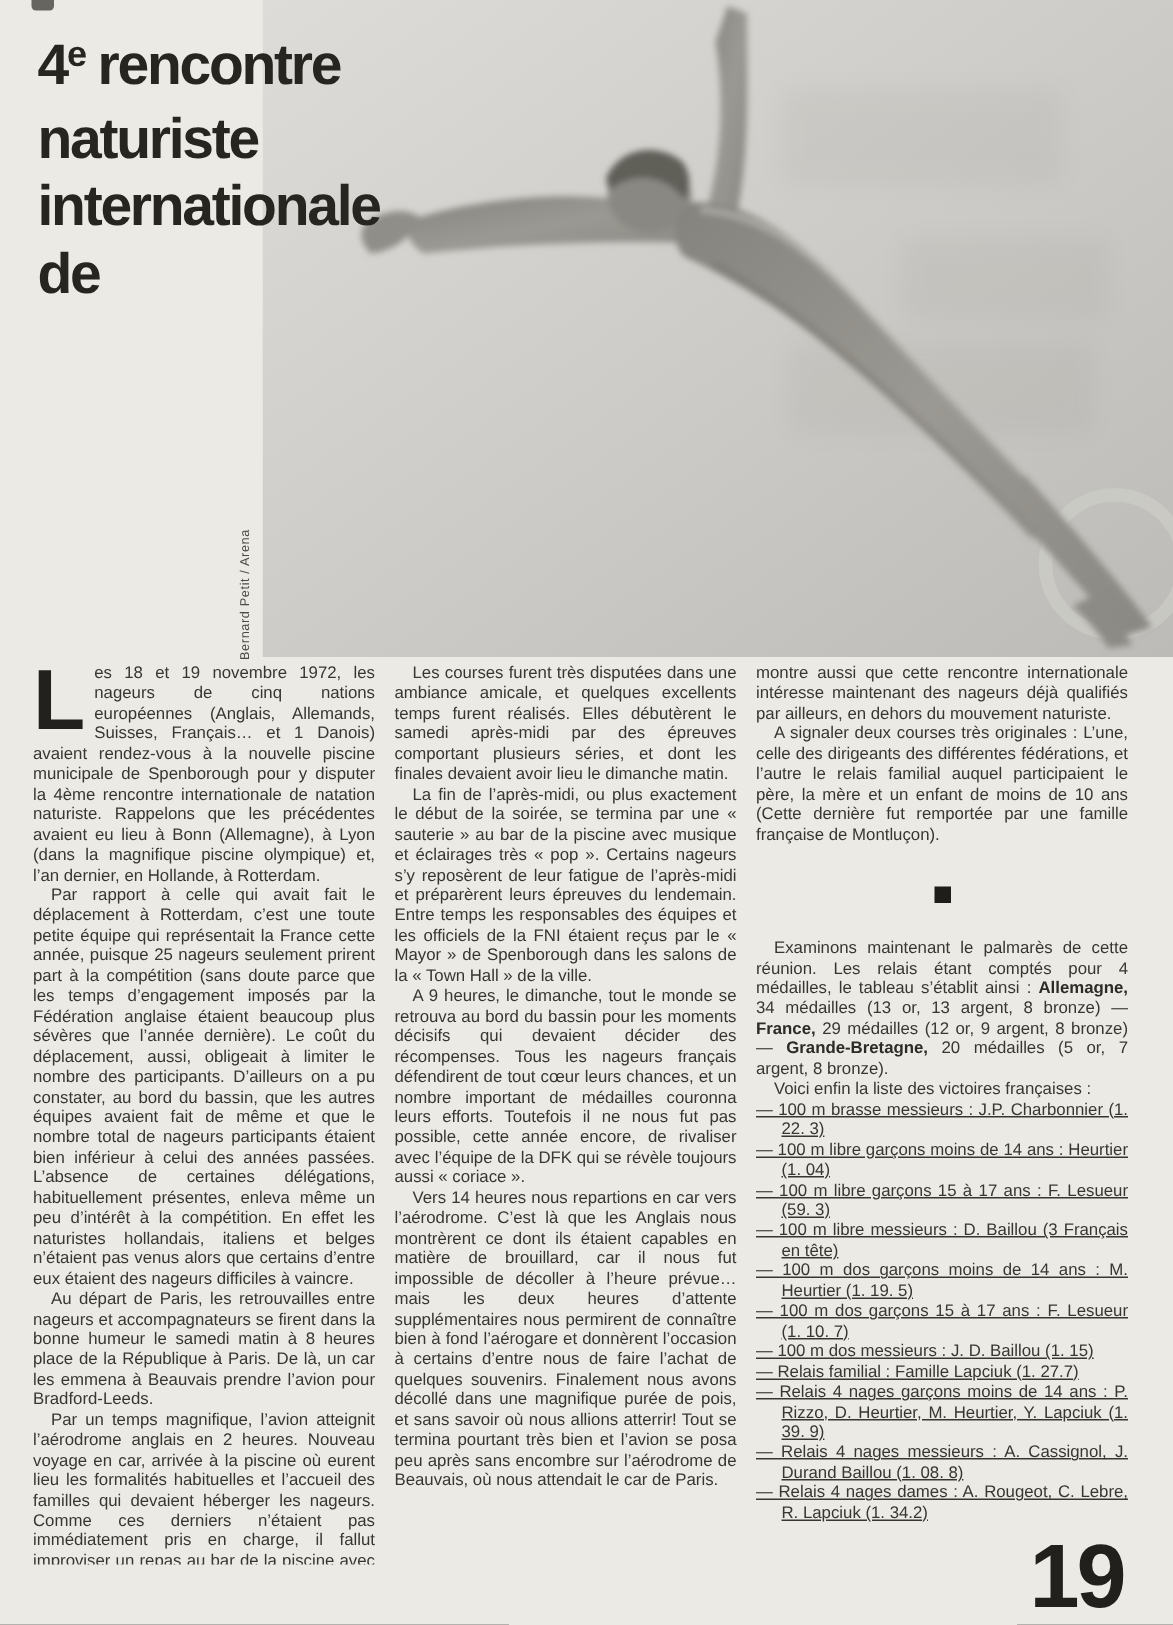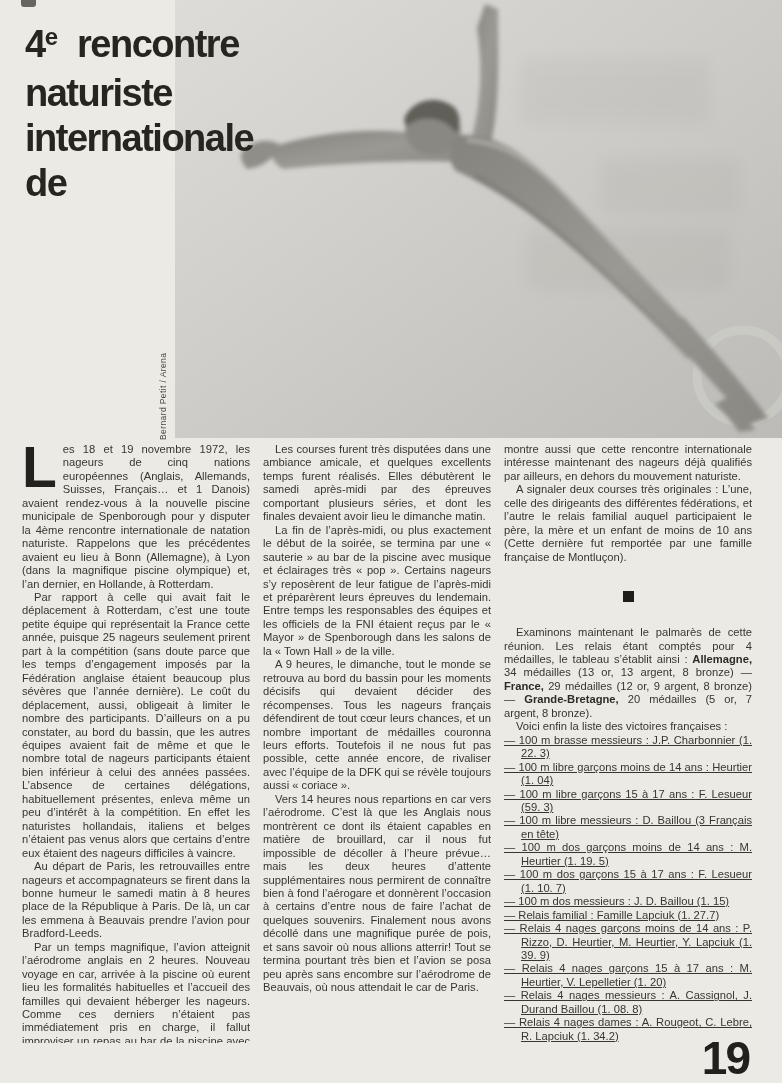--- a/index.html
+++ b/index.html
@@ -18,41 +18,41 @@
   
   .credit { position:absolute; left:158px; top:344px; height:96px; font-size:8.5px;
             color:#4b4a45; writing-mode:vertical-rl; transform:rotate(180deg);
             letter-spacing:.4px; white-space:nowrap; }
 
   
   .headline { position:absolute; left:25px; top:22px; width:430px; z-index:3;
               font-weight:700; color:#262520; font-size:38px; line-height:45px;
               letter-spacing:-1.5px; }
   .headline sup { font-size:24px; vertical-align:0; position:relative; top:-12px; letter-spacing:-1px; }
-  .headline .rest { margin-left:20px; }
+  .headline .rest { margin-left:8px; }
 
   
   .columns { position:absolute; left:22px; top:443px; width:740px; height:600px;
              display:flex; gap:13px; overflow:hidden; }
   .col { width:228px; font-size:11.2px; line-height:13.45px; text-align:justify;
          color:#383631; hyphens:auto; -webkit-hyphens:auto; }
   .col3 { width:248px; }
   .col p { margin:0; }
   .col p.ind { text-indent:12px; }
 
   .dropcap { float:left; font-weight:700; font-size:57px; line-height:44px;
              padding:2px 6px 0 0; color:#22211d; }
 
   .divider-square { width:11px; height:11px; background:#1e1d19; margin:27px auto 24px auto; }
 
   .victories p { text-indent:-17px; padding-left:17px; margin:0; text-align:justify;text-decoration:underline; }
 
   b { font-weight:700; color:#2c2b26; }
 
-  .pageno { position:absolute; right:33px; bottom:2px; font-size:46px; font-weight:700;
+  .pageno { position:absolute; right:33px; bottom:2px; font-size:60px; font-weight:700;
             letter-spacing:-2px; color:#21201c; line-height:1; }
 </style>
 </head>
 <body>
 
 <div class="page">
 
   <div class="smudge"></div>
 
   <figure class="photo">
@@ -142,21 +142,20 @@
       <div class="victories">
           <p>— 100 m brasse messieurs : J.P. Charbonnier (1. 22. 3)</p>
           <p>— 100 m libre garçons moins de 14 ans : Heurtier (1. 04)</p>
           <p>— 100 m libre garçons 15 à 17 ans : F. Lesueur (59. 3)</p>
           <p>— 100 m libre messieurs : D. Baillou (3 Français en tête)</p>
           <p>— 100 m dos garçons moins de 14 ans : M. Heurtier (1. 19. 5)</p>
           <p>— 100 m dos garçons 15 à 17 ans : F. Lesueur (1. 10. 7)</p>
           <p>— 100 m dos messieurs : J. D. Baillou (1. 15)</p>
           <p>— Relais familial : Famille Lapciuk (1. 27.7)</p>
           <p>— Relais 4 nages garçons moins de 14 ans : P. Rizzo, D. Heurtier, M. Heurtier, Y. Lapciuk (1. 39. 9)</p>
-          <p>— Relais 4 nages garçons 15 à 17 ans : M. Heurtier, V. Lepelletier (1. 20)</p>
           <p>— Relais 4 nages messieurs : A. Cassignol, J. Durand Baillou (1. 08. 8)</p>
           <p>— Relais 4 nages dames : A. Rougeot, C. Lebre, R. Lapciuk (1. 34.2)</p>
         </div>
 
     </section>
 
   </main>
 
   <div class="pageno">19</div>
 

